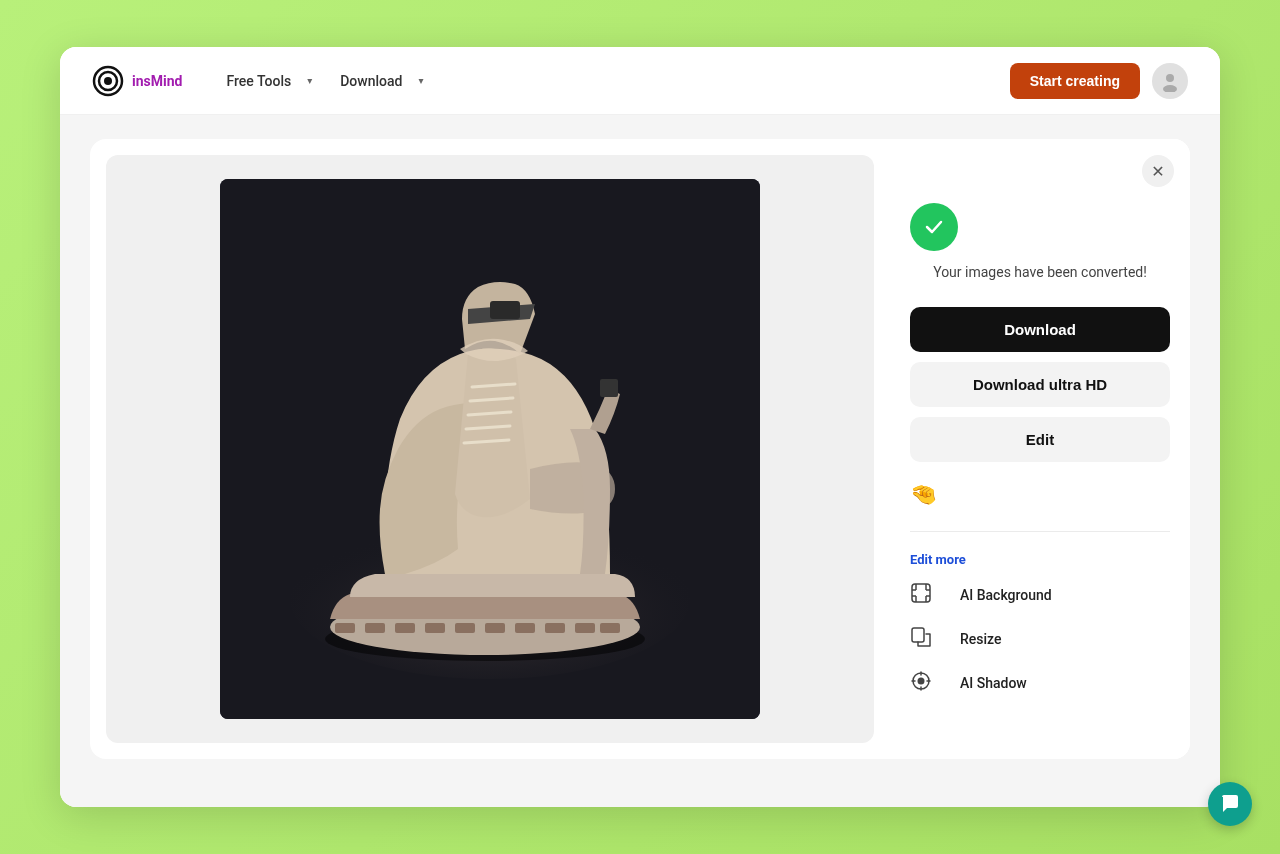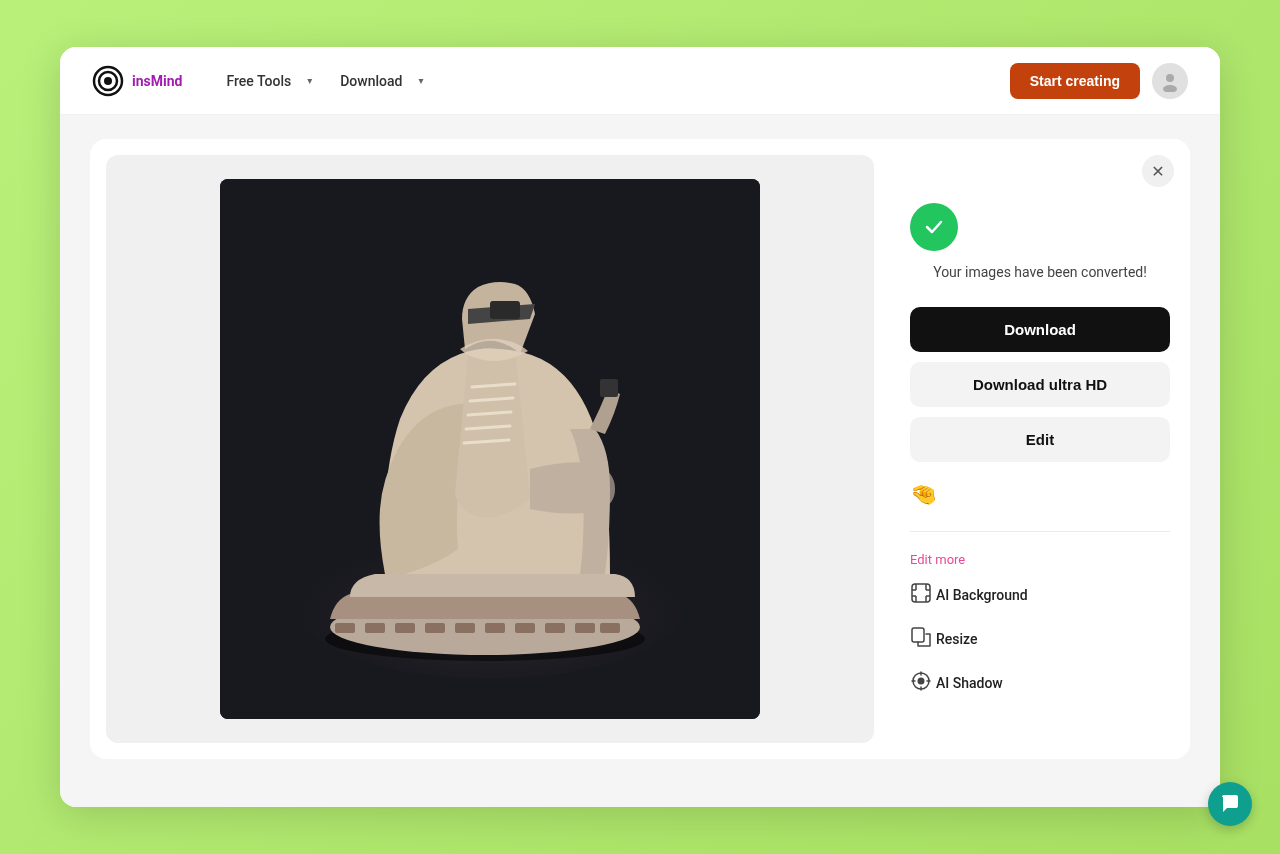--- a/index.html
+++ b/index.html
@@ -234,27 +234,27 @@
       border-top: 1px solid #ebebeb;
       margin: 4px 0;
     }
     .edit-more-section {
       display: flex;
       flex-direction: column;
       gap: 12px;
     }
     .edit-more-label {
       font-size: 13px;
-      color: #ec4899;
-      font-weight: 400;
+      color: #1d4ed8;
+      font-weight: 700;
     }
     .edit-more-item {
       display: flex;
       align-items: center;
-      gap: 4px;
+      gap: 28px;
       cursor: pointer;
       padding: 4px 0;
       border-radius: 6px;
       transition: background 0.1s;
     }
     .edit-more-item-icon {
       font-size: 18px;
       width: 22px;
       text-align: center;
     }

